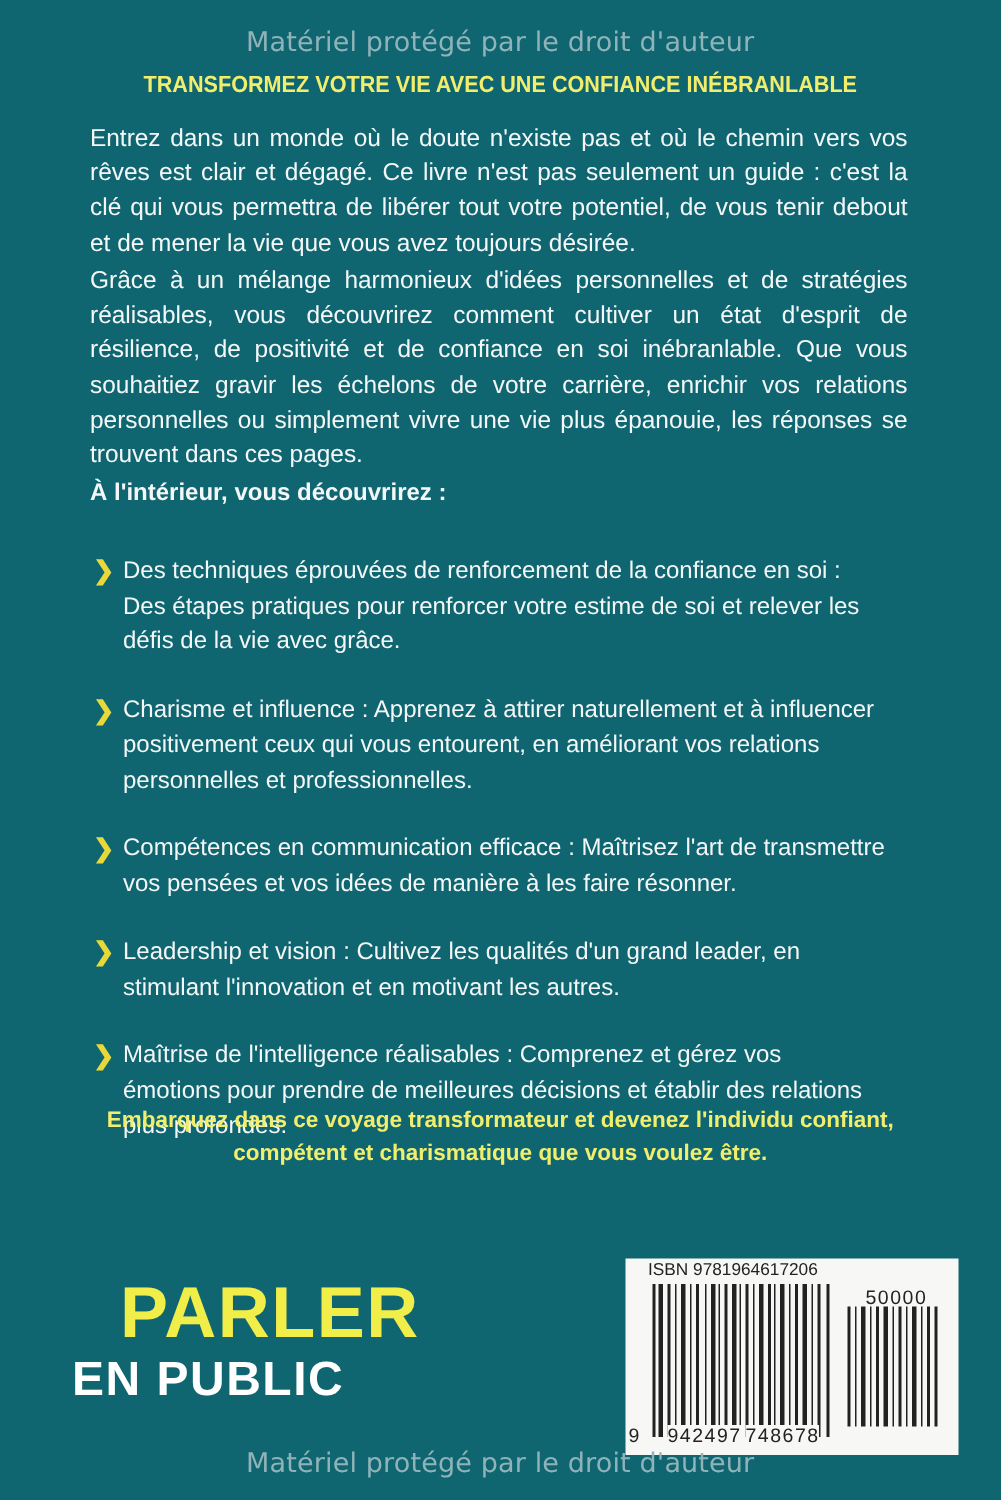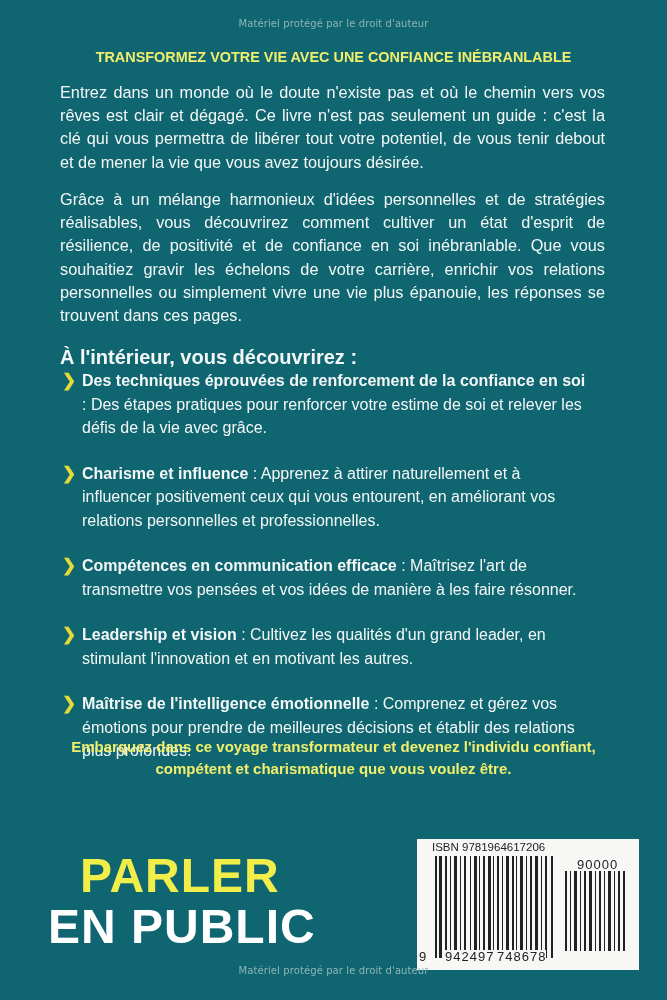--- a/index.html
+++ b/index.html
@@ -5,70 +5,70 @@
     html, body { margin: 0; padding: 0; }
     body {
       width: 667px; height: 1000px; overflow: hidden;
       background: #0f6670;
       font-family: "DejaVu Sans", sans-serif;
       color: #ffffff;
       position: relative;
     }
     .watermark {
       position: absolute; left: 0; width: 667px; text-align: center;
-      font-family: "DejaVu Sans", sans-serif; font-size: 10px;
+      font-family: "DejaVu Sans", sans-serif; font-size: 18px;
       color: #8fb3b8; letter-spacing: 0.1px;
     }
     .wm-top { top: 18px; }
     .wm-bottom { top: 965px; }
     .headline {
       position: absolute; top: 48px; left: 0; width: 667px; text-align: center;
       font-family: "Liberation Sans", sans-serif; font-weight: bold;
       font-size: 15.5px; color: #f1ee6e; letter-spacing: 0px;
       transform: scaleX(0.93); transform-origin: center;
     }
     .para {
       position: absolute; left: 60px; width: 545px;
       font-family: "Liberation Sans", sans-serif;
       font-size: 16.3px; line-height: 23.2px; text-align: justify;
       color: #f4f7f7;
     }
     .p1 { top: 81px; }
-    .p2 { top: 188px; }
+    .p2 { top: 176px; }
     .inside-title {
-      position: absolute; left: 60px; top: 346px;
+      position: absolute; left: 60px; top: 320px;
       font-family: "Liberation Sans", sans-serif; font-weight: bold;
-      font-size: 20px; color: #f4f7f7; text-align: right;
+      font-size: 16px; color: #f4f7f7; text-align: right;
     }
     .bullets { position: absolute; left: 60px; top: 369px; width: 530px; }
     .bullet { position: relative; padding-left: 22px;
       font-family: "Liberation Sans", sans-serif; font-size: 16px; line-height: 23.5px; color: #f4f7f7; }
     .bullet .chev {
       position: absolute; left: 2px; top: 0px;
       color: #e8d93a; font-weight: bold; font-size: 17px;
     }
-    .bullet b { font-weight: bold; }
+    .bullet b { font-weight: normal; }
     .b1 { margin-bottom: 22px; }
     .b2 { margin-bottom: 22px; }
     .b3 { margin-bottom: 22px; }
     .b4 { margin-bottom: 22px; }
     .closing {
       position: absolute; top: 736px; left: 40px; width: 587px; text-align: center;
       font-family: Liberation Sans, sans-serif; font-weight: bold;
       font-size: 15px; line-height: 22px; color: #f1ee6e;
     }
     .brand-1 {
       position: absolute; left: 80px; top: 852px;
       font-family: Liberation Sans, sans-serif; font-weight: bold;
       font-size: 48px; color: #f1ee4a; letter-spacing: 1px; line-height: 1;
     }
     .brand-2 {
       position: absolute; left: 48px; top: 903px;
       font-family: "Liberation Sans", sans-serif; font-weight: bold;
-      font-size: 48px; color: #ffffff; letter-spacing: 1px; line-height: 1;
+      font-size: 32px; color: #ffffff; letter-spacing: 1px; line-height: 1;
     }
     .barcode-box {
       position: absolute; left: 417px; top: 839px; width: 222px; height: 131px;
       background: #f7f8f6;
     }
     .isbn-label {
       position: absolute; left: 15px; top: 2px;
       font-family: "Liberation Sans", sans-serif; font-size: 11.5px; color: #222;
     }
     .price-label {
@@ -111,21 +111,21 @@
   <div class="bullet b3">
     <span class="chev">❯</span>
     <b>Compétences en communication efficace</b><span> : Maîtrisez l'art de transmettre vos pensées et vos idées de manière à les faire résonner.</span>
   </div>
   <div class="bullet b4">
     <span class="chev">❯</span>
     <b>Leadership et vision</b><span> : Cultivez les qualités d'un grand leader, en stimulant l'innovation et en motivant les autres.</span>
   </div>
   <div class="bullet b5">
     <span class="chev">❯</span>
-    <b>Maîtrise de l'intelligence émotionnelle</b><span> : Comprenez et gérez vos émotions pour prendre de meilleures décisions et établir des relations plus profondes.</span>
+    <b>Maîtrise de l'intelligence réalisables</b><span> : Comprenez et gérez vos émotions pour prendre de meilleures décisions et établir des relations plus profondes.</span>
   </div>
 </div>
 
 <div class="closing">Embarquez dans ce voyage transformateur et devenez l'individu confiant, compétent et charismatique que vous voulez être.</div>
 
 <div class="brand-1">PARLER</div>
 <div class="brand-2">EN PUBLIC</div>
 
 <div class="barcode-box">
   <div class="isbn-label">ISBN 9781964617206</div>
@@ -149,21 +149,21 @@
     <div class="bar" style="left:77px;width:2px"></div>
     <div class="bar" style="left:81px;width:1px"></div>
     <div class="bar" style="left:85px;width:3px"></div>
     <div class="bar" style="left:91px;width:1px"></div>
     <div class="bar" style="left:95px;width:2px"></div>
     <div class="bar" style="left:100px;width:3px"></div>
     <div class="bar" style="left:106px;width:1px"></div>
     <div class="bar" style="left:110px;width:2px"></div>
     <div class="bar" style="left:116px;width:2px"></div>
   </div>
-  <div class="price-label">90000</div>
+  <div class="price-label">50000</div>
   <div class="bars-add">
     <div class="bar" style="left:0;width:2px"></div>
     <div class="bar" style="left:5px;width:1px"></div>
     <div class="bar" style="left:9px;width:3px"></div>
     <div class="bar" style="left:15px;width:1px"></div>
     <div class="bar" style="left:19px;width:2px"></div>
     <div class="bar" style="left:24px;width:3px"></div>
     <div class="bar" style="left:30px;width:1px"></div>
     <div class="bar" style="left:34px;width:2px"></div>
     <div class="bar" style="left:39px;width:1px"></div>

